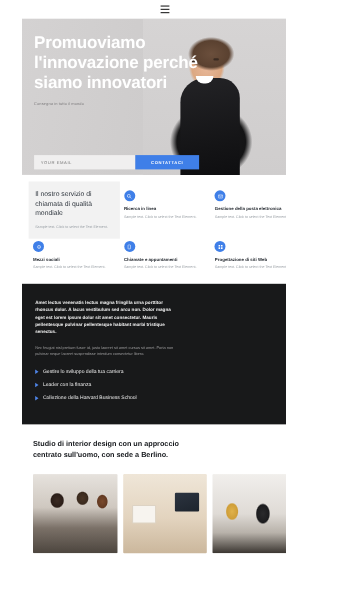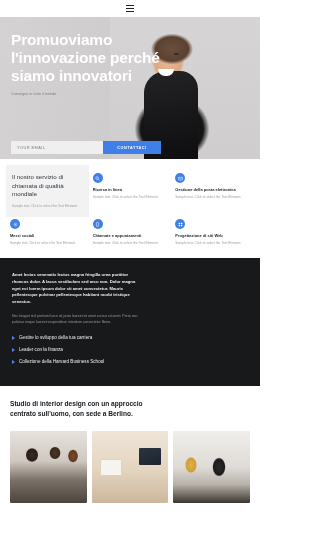--- a/index.html
+++ b/index.html
@@ -2,21 +2,21 @@
 <html><head>
 <meta charset="utf-8">
 <style>
   * { box-sizing: border-box; margin: 0; padding: 0; }
   html, body {
     width: 260px; height: 553px;
     font-family: "Liberation Sans", sans-serif;
     background: #ffffff;
     overflow: hidden;
   }
-  .page { width: 260px; height: 553px; position: relative; background:#fff; }
+  .page { width: 260px; height: 553px; position: relative; background:#fff;margin-left:20px; }
 
   
   .topbar {
     height: 17px; background: #ffffff;
     display: flex; align-items: center; justify-content: center;
   }
   .hamburger { display:flex; flex-direction:column; gap:1.5px; padding:2px; cursor:pointer; }
   .hamburger i { display:block; width:8px; height:1.4px; background:#222; }
 
   

